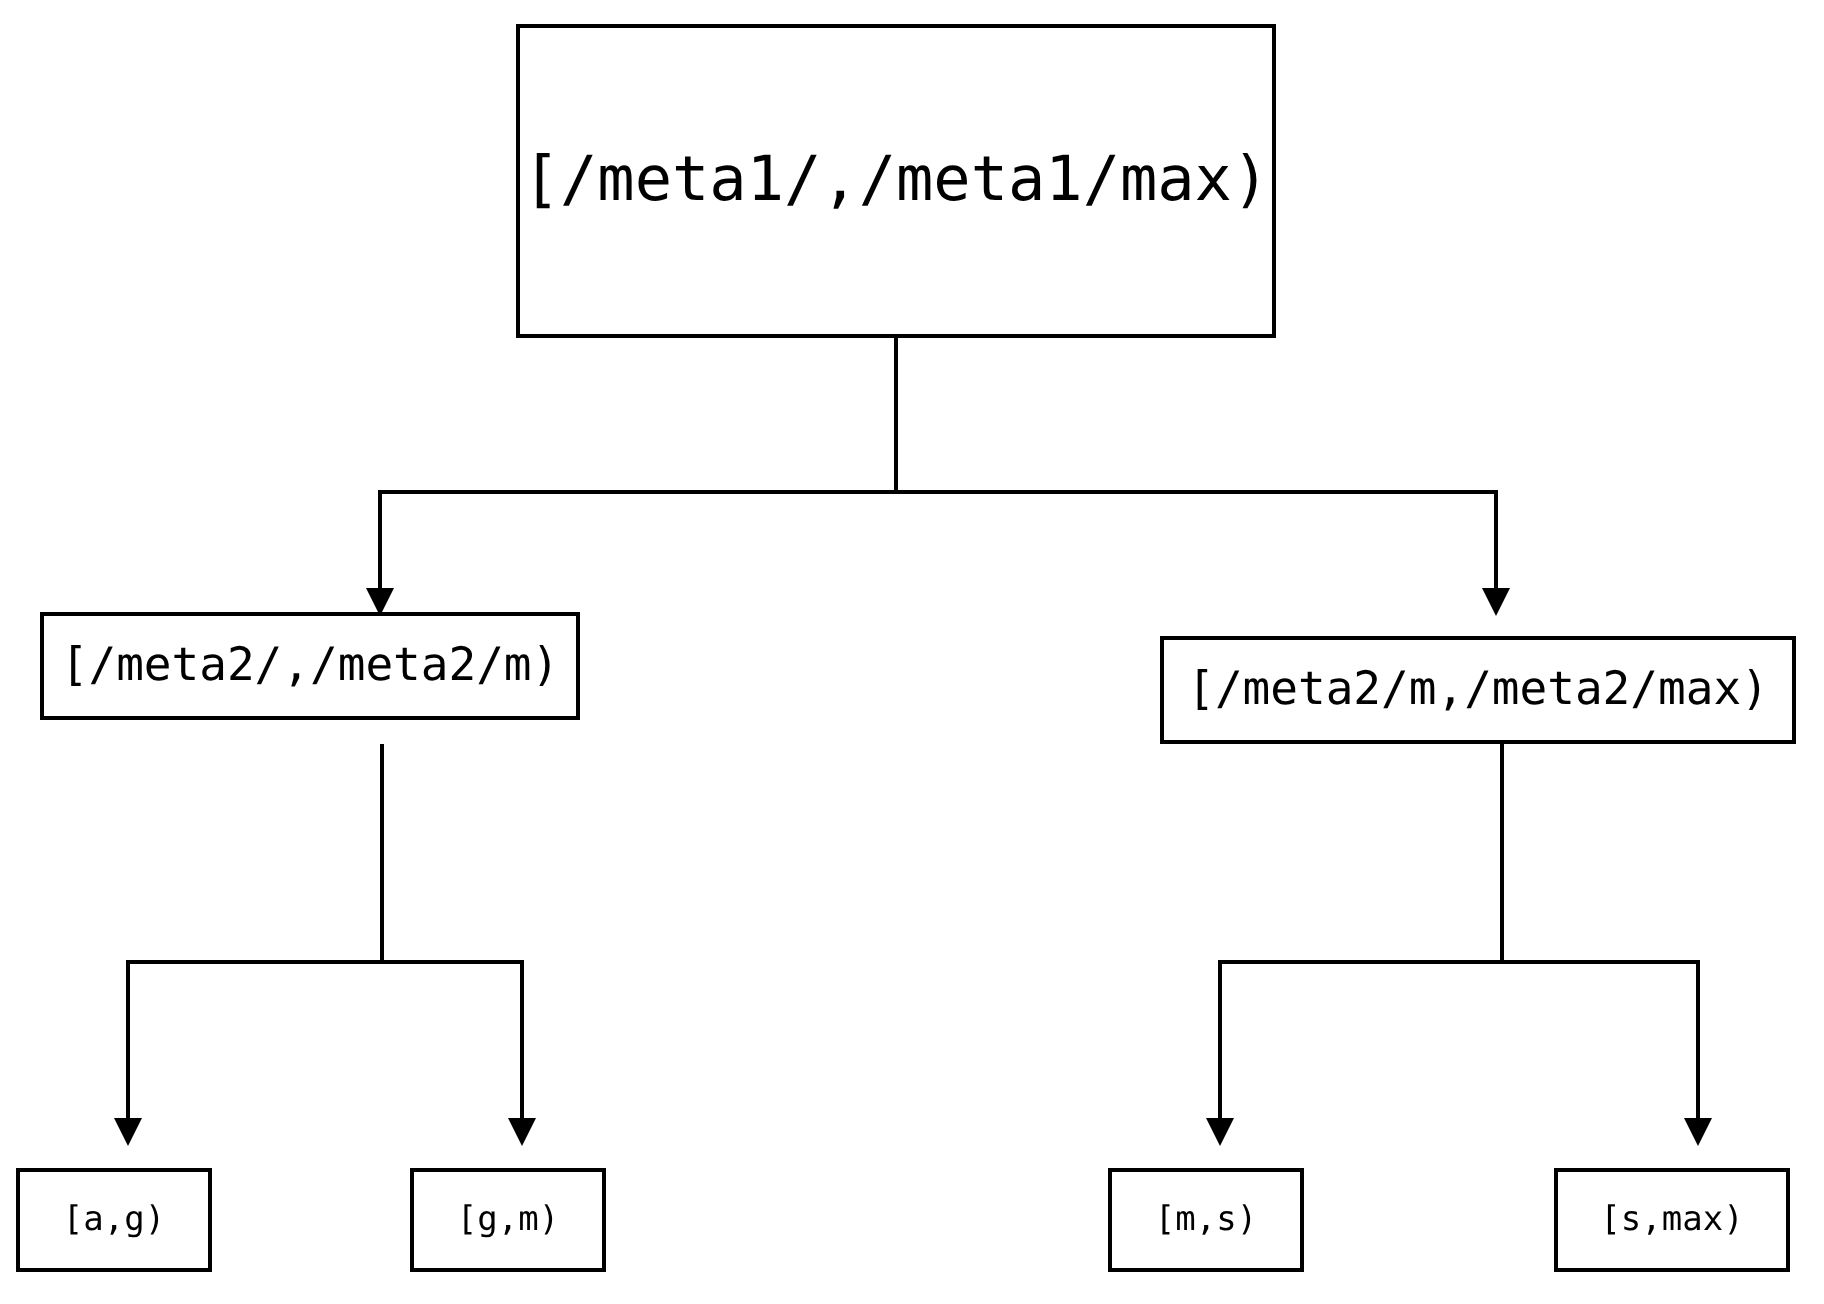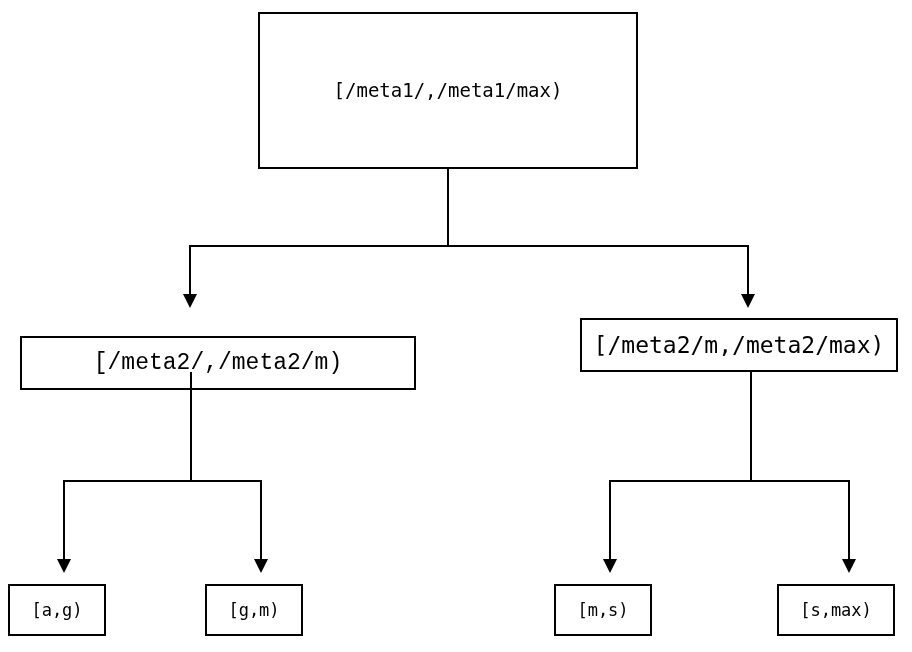--- a/index.html
+++ b/index.html
@@ -25,21 +25,21 @@
     justify-content: center;
     color: #000000;
     font-family: "DejaVu Sans Mono", "Liberation Mono", monospace;
     white-space: pre;
   }
   .node-label {
     display: block;
     line-height: 1;
     letter-spacing: 0px;
   }
-  .node-root .node-label { font-size: 19px; }
+  .node-root .node-label { font-size: 31px; }
   .node-mid  .node-label { font-size: 23px; }
   .node-leaf .node-label { font-size: 17px; }
 
   .edge-v {
     position: absolute;
     background: #000000;
     width: 2px;
   }
   .edge-h {
     position: absolute;
@@ -64,21 +64,21 @@
     <span class="node-label">[/meta1/,/meta1/max)</span>
   </div>
 
   <div class="edge-v" style="left:447px; top:169px; height:78px;"></div>
   <div class="edge-h" style="left:189px; top:245px; width:560px;"></div>
   <div class="edge-v" style="left:189px; top:245px; height:50px;"></div>
   <div class="edge-v" style="left:747px; top:245px; height:50px;"></div>
   <div class="arrow-head" style="left:183px; top:294px;"></div>
   <div class="arrow-head" style="left:741px; top:294px;"></div>
 
-  <div class="node node-mid" style="left:20px; top:336px; width:396px; height:54px;font-family:Liberation Mono, monospace;">
+  <div class="node node-mid" style="left:20px; top:306px; width:270px; height:54px;">
     <span class="node-label">[/meta2/,/meta2/m)</span>
   </div>
 
   <div class="node node-mid" style="left:580px; top:318px; width:318px; height:54px;">
     <span class="node-label">[/meta2/m,/meta2/max)</span>
   </div>
 
   <div class="edge-v" style="left:190px; top:372px; height:110px;"></div>
   <div class="edge-h" style="left:63px; top:480px; width:129px;"></div>
   <div class="edge-h" style="left:190px; top:480px; width:72px;"></div>

